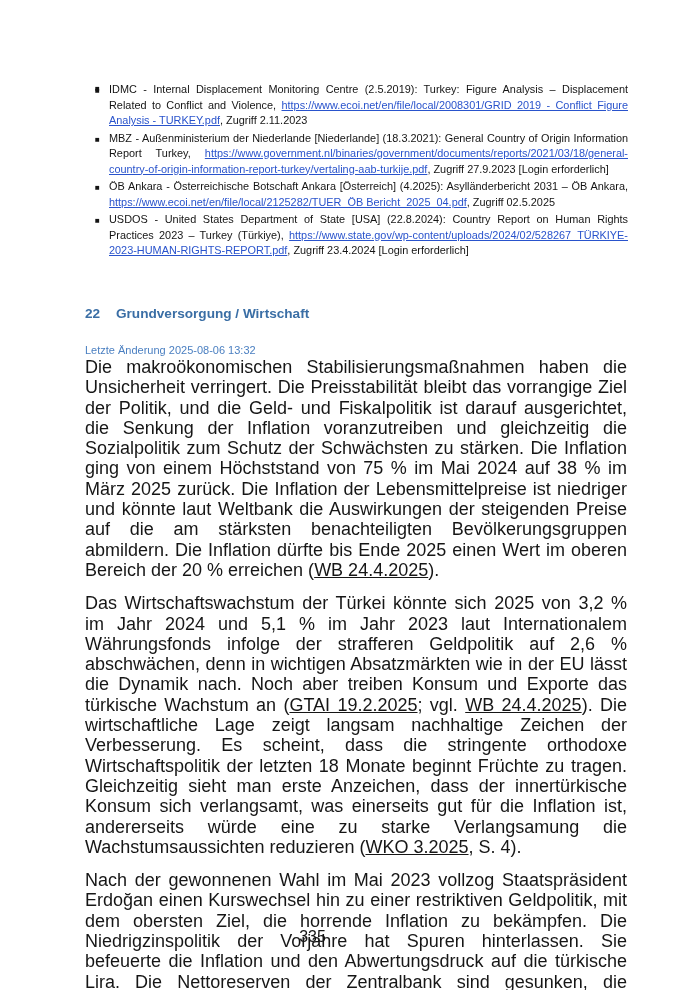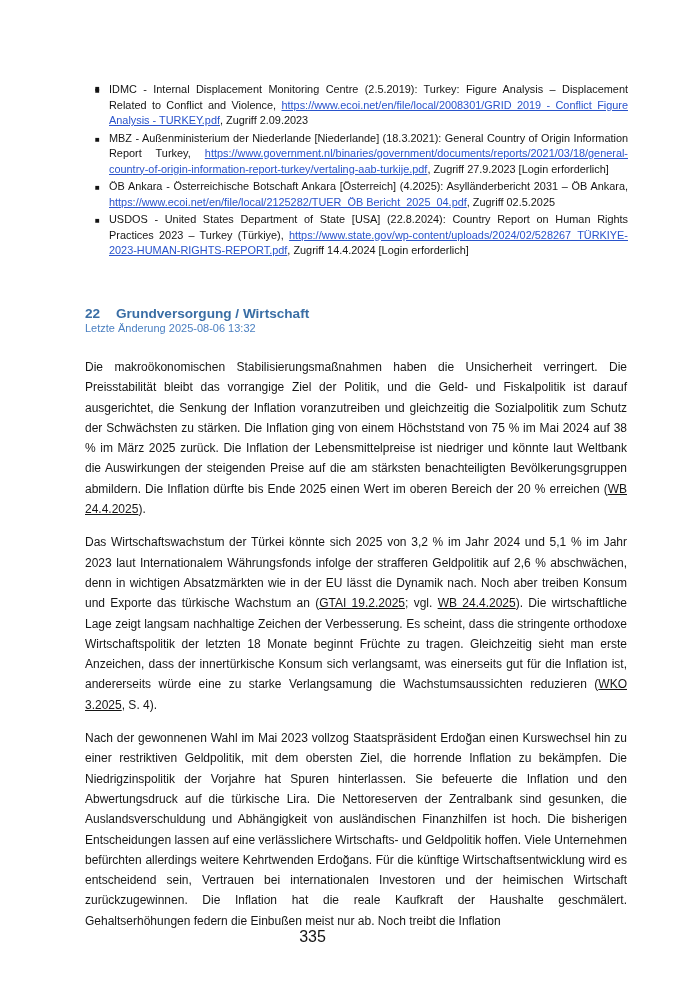--- a/index.html
+++ b/index.html
@@ -49,33 +49,33 @@
     top: 306px; left: 85px;
     width: 542px;
     margin: 0;
     font-size: 13.6px;
     font-weight: bold;
   }
   .h-num { display: inline-block; min-width: 31px; }
 
   .meta {
     position: absolute;
-    top: 322px; left: 85px;
+    top: 344px; left: 85px;
     width: 542px;
     font-size: 11px;
   }
 
   
   .body-text {
     position: absolute;
     top: 357px; left: 85px;
     width: 542px;
   }
   .para {
-    font-size: 12px;
+    font-size: 18px;
     line-height: 20.3px;
     text-align: justify;
     margin: 0 0 13px 0;
     color: #161616;
   }
   a.ref {
     color: #161616;
     text-decoration: underline;
     cursor: pointer;
   }
@@ -93,33 +93,33 @@
 <body>
 
 <div class="page">
 
   <ul class="sources">
     <li>
       <span class="bullet">■</span>
     </li>
     <li>
       <span class="bullet">■</span>
-      <span><span>IDMC - Internal Displacement Monitoring Centre (2.5.2019): Turkey: Figure Analysis – Displacement Related to Conflict and Violence, </span><a class="link" href="#" style="color: rgb(41, 83, 204);">https://www.ecoi.net/en/file/local/2008301/GRID 2019 - Conflict Figure Analysis - TURKEY.pdf</a><span>, Zugriff 2.09.2023</span></span>
+      <span><span>IDMC - Internal Displacement Monitoring Centre (2.5.2019): Turkey: Figure Analysis – Displacement Related to Conflict and Violence, </span><a class="link" href="#" style="color: rgb(41, 83, 204);">https://www.ecoi.net/en/file/local/2008301/GRID 2019 - Conflict Figure Analysis - TURKEY.pdf</a><span>, Zugriff 2.11.2023</span></span>
     </li>
     <li>
       <span class="bullet">■</span>
       <span><span>MBZ - Außenministerium der Niederlande [Niederlande] (18.3.2021): General Country of Origin Information Report Turkey, </span><a class="link" href="#" style="color: rgb(41, 83, 204);">https://www.government.nl/binaries/government/documents/reports/2021/03/18/general-country-of-origin-information-report-turkey/vertaling-aab-turkije.pdf</a><span>, Zugriff 27.9.2023 [Login erforderlich]</span></span>
     </li>
     <li>
       <span class="bullet">■</span>
       <span><span>ÖB Ankara - Österreichische Botschaft Ankara [Österreich] (4.2025): Asylländerbericht 2031 – ÖB Ankara, </span><a class="link" href="#" style="color: rgb(41, 83, 204); margin-top: 16px;">https://www.ecoi.net/en/file/local/2125282/TUER_ÖB Bericht_2025_04.pdf</a><span>, Zugriff 02.5.2025</span></span>
     </li>
     <li>
       <span class="bullet">■</span>
-      <span><span>USDOS - United States Department of State [USA] (22.8.2024): Country Report on Human Rights Practices 2023 – Turkey (Türkiye), </span><a class="link" href="#" style="color: rgb(41, 83, 204);">https://www.state.gov/wp-content/uploads/2024/02/528267_TÜRKIYE-2023-HUMAN-RIGHTS-REPORT.pdf</a><span>, Zugriff 14.4.2024 [Login erforderlich]</span></span>
+      <span><span>USDOS - United States Department of State [USA] (22.8.2024): Country Report on Human Rights Practices 2023 – Turkey (Türkiye), </span><a class="link" href="#" style="color: rgb(41, 83, 204);">https://www.state.gov/wp-content/uploads/2024/02/528267_TÜRKIYE-2023-HUMAN-RIGHTS-REPORT.pdf</a><span>, Zugriff 23.4.2024 [Login erforderlich]</span></span>
     </li>
   </ul>
 
   <h2 class="heading" style="color: rgb(58, 110, 165);">
     <span class="h-num">22</span><span class="h-title">Grundversorgung / Wirtschaft</span>
   </h2>
 
   <div class="meta" style="color: rgb(74, 127, 193);">Letzte Änderung 2025-08-06 13:32</div>
 
   <div class="body-text">

